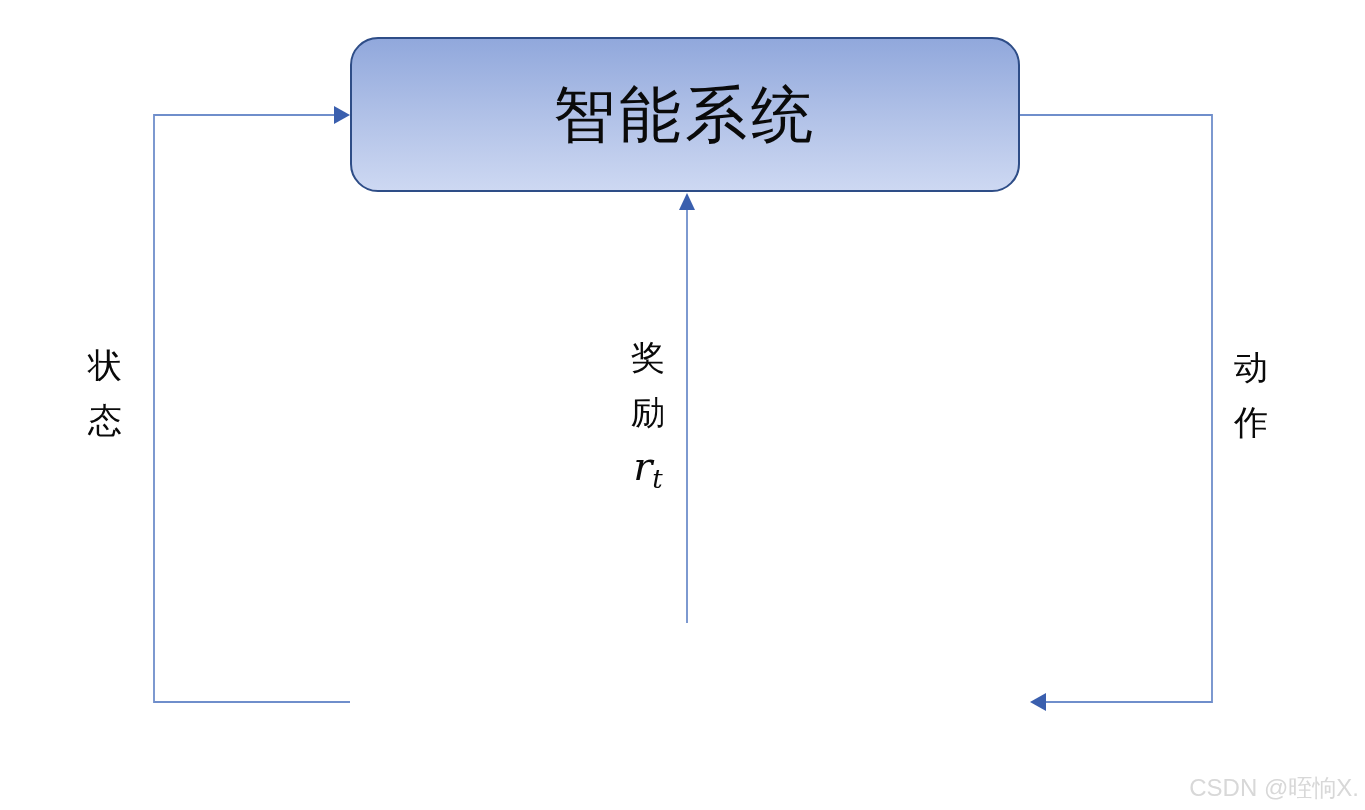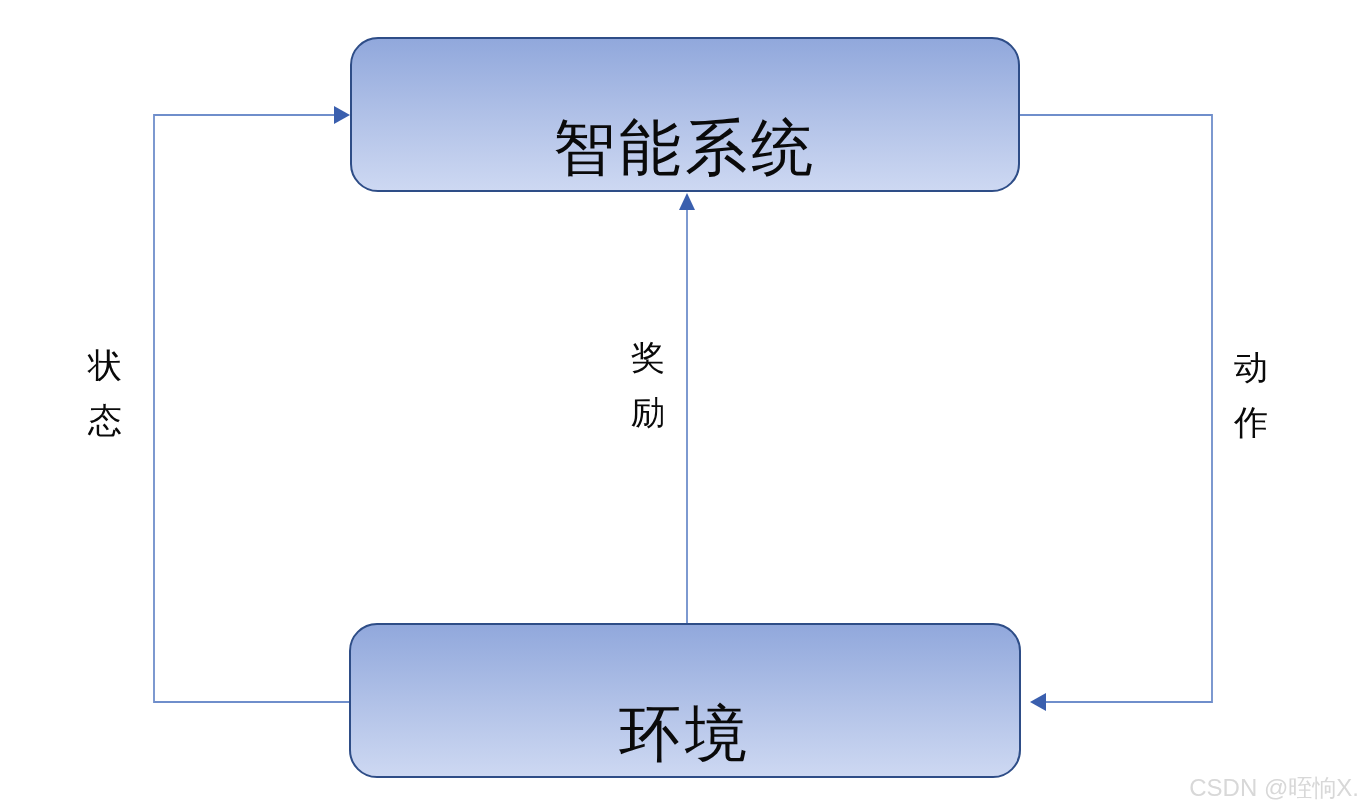--- a/index.html
+++ b/index.html
@@ -30,21 +30,21 @@
   .head {
     fill: #3a5fae;
     stroke: none;
   }
   .node {
     position: absolute;
     border: 2.5px solid #2e4d87;
     border-radius: 28px;
     background: linear-gradient(180deg, #91a8dc 0%, #b3c3e8 55%, #cdd8f2 100%);
     display: flex;
-    align-items: flex-end;
+    align-items: center;
     justify-content: center;
     box-sizing: border-box;
   }
   .node-agent {
     left: 350px;
     top: 37px;
     width: 670px;
     height: 155px;
   }
   .node-env {
@@ -112,32 +112,30 @@
     <g>
       <polyline class="conn" points="1020,115 1212,115 1212,702 1046,702"></polyline>
       <polygon class="head" points="1046,693 1030,702 1046,711"></polygon>
     </g>
   </svg>
 
   <div class="node node-agent">
     <span class="node-label">智能系统</span>
   </div>
 
-  <div class="node node-env">
-    <span class="node-label">环境</span>
-  </div>
 
   <div class="edge-label label-state">
     <div class="cjk">状</div>
     <div class="cjk">态</div>
   </div>
 
   <div class="edge-label label-reward">
     <div class="cjk">奖</div>
     <div class="cjk">励</div>
+    <div class="math"><span>r</span><sub>t</sub></div>
   </div>
 
   <div class="edge-label label-action">
     <div class="cjk">动</div>
     <div class="cjk">作</div>
   </div>
 
   <div class="watermark">CSDN @晊恦X.</div>
 
 </div>

